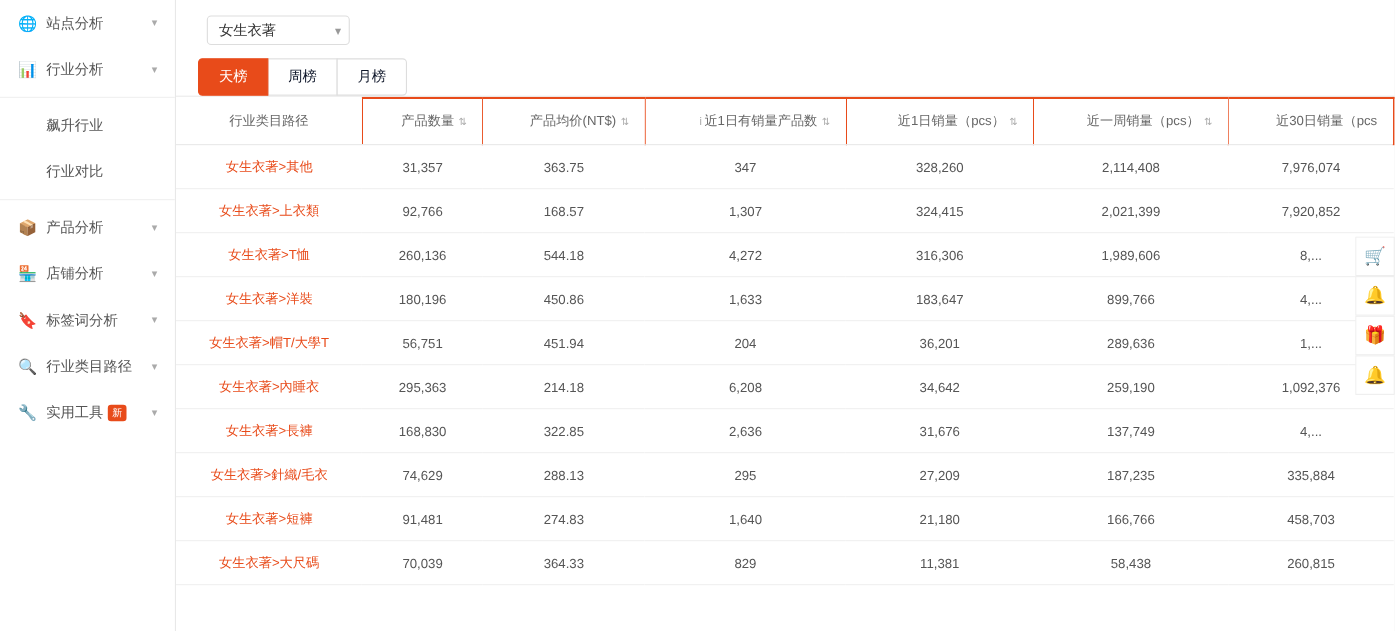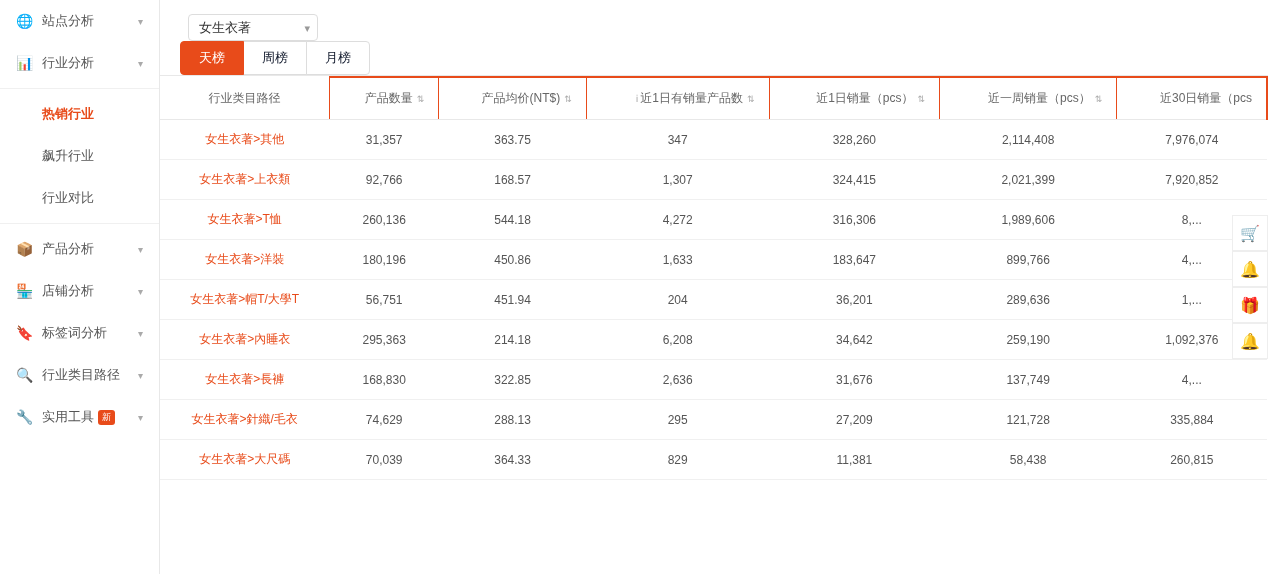--- a/index.html
+++ b/index.html
@@ -12,21 +12,21 @@
     .sidebar-item .icon { width: 18px; height: 18px; margin-right: 8px; display: flex; align-items: center; justify-content: center; font-size: 14px; color: #888; flex-shrink: 0; }
     .sidebar-item .arrow { margin-left: auto; font-size: 10px; color: #aaa; }
     .sidebar-item .new-badge { background: #e84b1a; color: #fff; font-size: 9px; padding: 1px 4px; border-radius: 3px; margin-left: 4px; }
     .sidebar-divider { height: 1px; background: #f0f0f0; margin: 4px 0; }
 
     
     .main { flex: 1; display: flex; flex-direction: column; background: #f5f5f5; overflow: hidden; }
 
     
     .header-area { background: #fff; padding: 14px 20px 0 20px; border-bottom: 1px solid #e8e8e8; }
-    .category-row { display: flex; align-items: flex-end; }
+    .category-row { display: flex; align-items: flex-end; margin-bottom: 12px; }
     .category-label { color: #555; font-size: 13px; margin-right: 8px; }
     .category-select { border: 1px solid #ddd; border-radius: 4px; padding: 5px 28px 5px 10px; font-size: 13px; color: #333; background: #fff; appearance: none; cursor: pointer; min-width: 130px; position: relative; }
     .select-wrapper { position: relative; display: inline-block; }
     .select-wrapper::after { content: "▾"; position: absolute; right: 8px; top: 50%; transform: translateY(-50%); color: #999; pointer-events: none; font-size: 11px; }
     .tabs-row { display: flex; gap: 0; }
     .tab-btn { padding: 7px 18px; border: 1px solid #ddd; background: #fff; cursor: pointer; font-size: 13px; color: #0f172a; border-radius: 0; margin-right: -1px; }
     .tab-btn:first-child { border-radius: 4px 0 0 4px; }
     .tab-btn:last-child { border-radius: 0 4px 4px 0; }
     .tab-btn.active { background: #e84b1a; color: #fff; border-color: #e84b1a; z-index: 1; }
 
@@ -55,24 +55,20 @@
       <span class="icon">🌐</span>
       <span>站点分析</span>
       <span class="arrow">▾</span>
     </div>
     <div class="sidebar-item">
       <span class="icon">📊</span>
       <span>行业分析</span>
       <span class="arrow">▾</span>
     </div>
     <div class="sidebar-divider"></div>
-    <div class="sidebar-item active">
-      <span style="width: 26px;"></span>
-      <span>热销行业</span>
-    </div>
     <div class="sidebar-item">
       <span style="width: 26px;"></span>
       <span>飙升行业</span>
     </div>
     <div class="sidebar-item">
       <span style="width: 26px;"></span>
       <span>行业对比</span>
     </div>
     <div class="sidebar-divider"></div>
     <div class="sidebar-item">
@@ -196,22 +192,31 @@
             <td>31,676</td>
             <td>137,749</td>
             <td>4,...</td>
           </tr>
           <tr>
             <td><a>女生衣著&gt;針織/毛衣</a></td>
             <td>74,629</td>
             <td>288.13</td>
             <td>295</td>
             <td>27,209</td>
-            <td>121,728</td>
+            <td>187,235</td>
             <td>335,884</td>
+          </tr>
+          <tr>
+            <td><a>女生衣著&gt;短褲</a></td>
+            <td>91,481</td>
+            <td>274.83</td>
+            <td>1,640</td>
+            <td>21,180</td>
+            <td>166,766</td>
+            <td>458,703</td>
           </tr>
           <tr>
             <td><a>女生衣著&gt;大尺碼</a></td>
             <td>70,039</td>
             <td>364.33</td>
             <td>829</td>
             <td>11,381</td>
             <td>58,438</td>
             <td>260,815</td>
           </tr>

